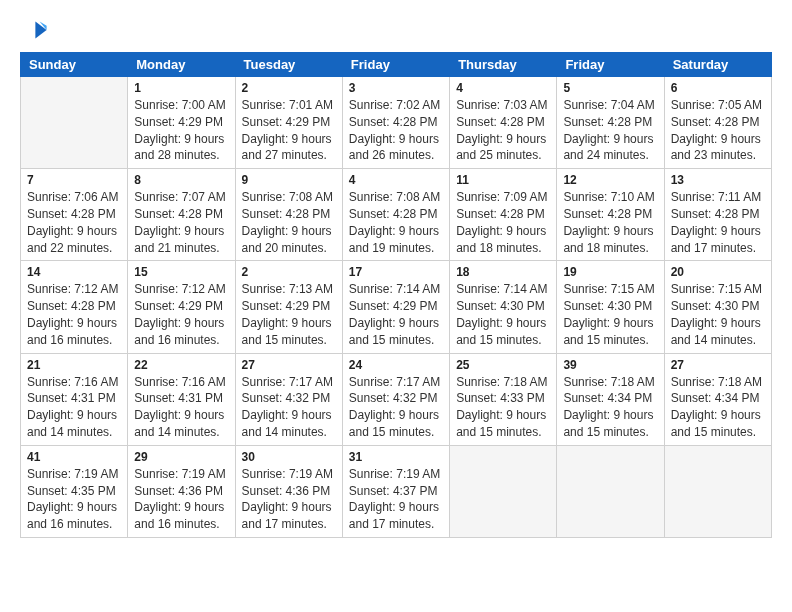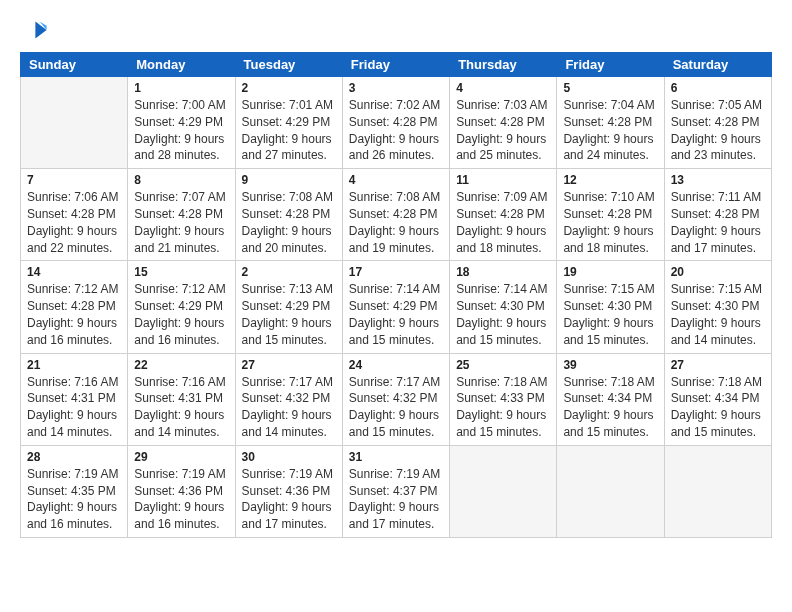--- a/index.html
+++ b/index.html
@@ -233,21 +233,21 @@
           <span class="day-number">39</span>
           <div class="day-info"><span>Sunrise:</span> 7:18 AM<br><span>Sunset:</span> 4:34 PM<br><span>Daylight:</span> 9 hours and 15 minutes.</div>
         </td>
         <td>
           <span class="day-number">27</span>
           <div class="day-info"><span>Sunrise:</span> 7:18 AM<br><span>Sunset:</span> 4:34 PM<br><span>Daylight:</span> 9 hours and 15 minutes.</div>
         </td>
       </tr>
       <tr class="week-row">
         <td>
-          <span class="day-number">28</span>
+          <span class="day-number">41</span>
           <div class="day-info"><span>Sunrise:</span> 7:19 AM<br><span>Sunset:</span> 4:35 PM<br><span>Daylight:</span> 9 hours and 16 minutes.</div>
         </td>
         <td>
           <span class="day-number">29</span>
           <div class="day-info"><span>Sunrise:</span> 7:19 AM<br><span>Sunset:</span> 4:36 PM<br><span>Daylight:</span> 9 hours and 16 minutes.</div>
         </td>
         <td>
           <span class="day-number">30</span>
           <div class="day-info"><span>Sunrise:</span> 7:19 AM<br><span>Sunset:</span> 4:36 PM<br><span>Daylight:</span> 9 hours and 17 minutes.</div>
         </td>

